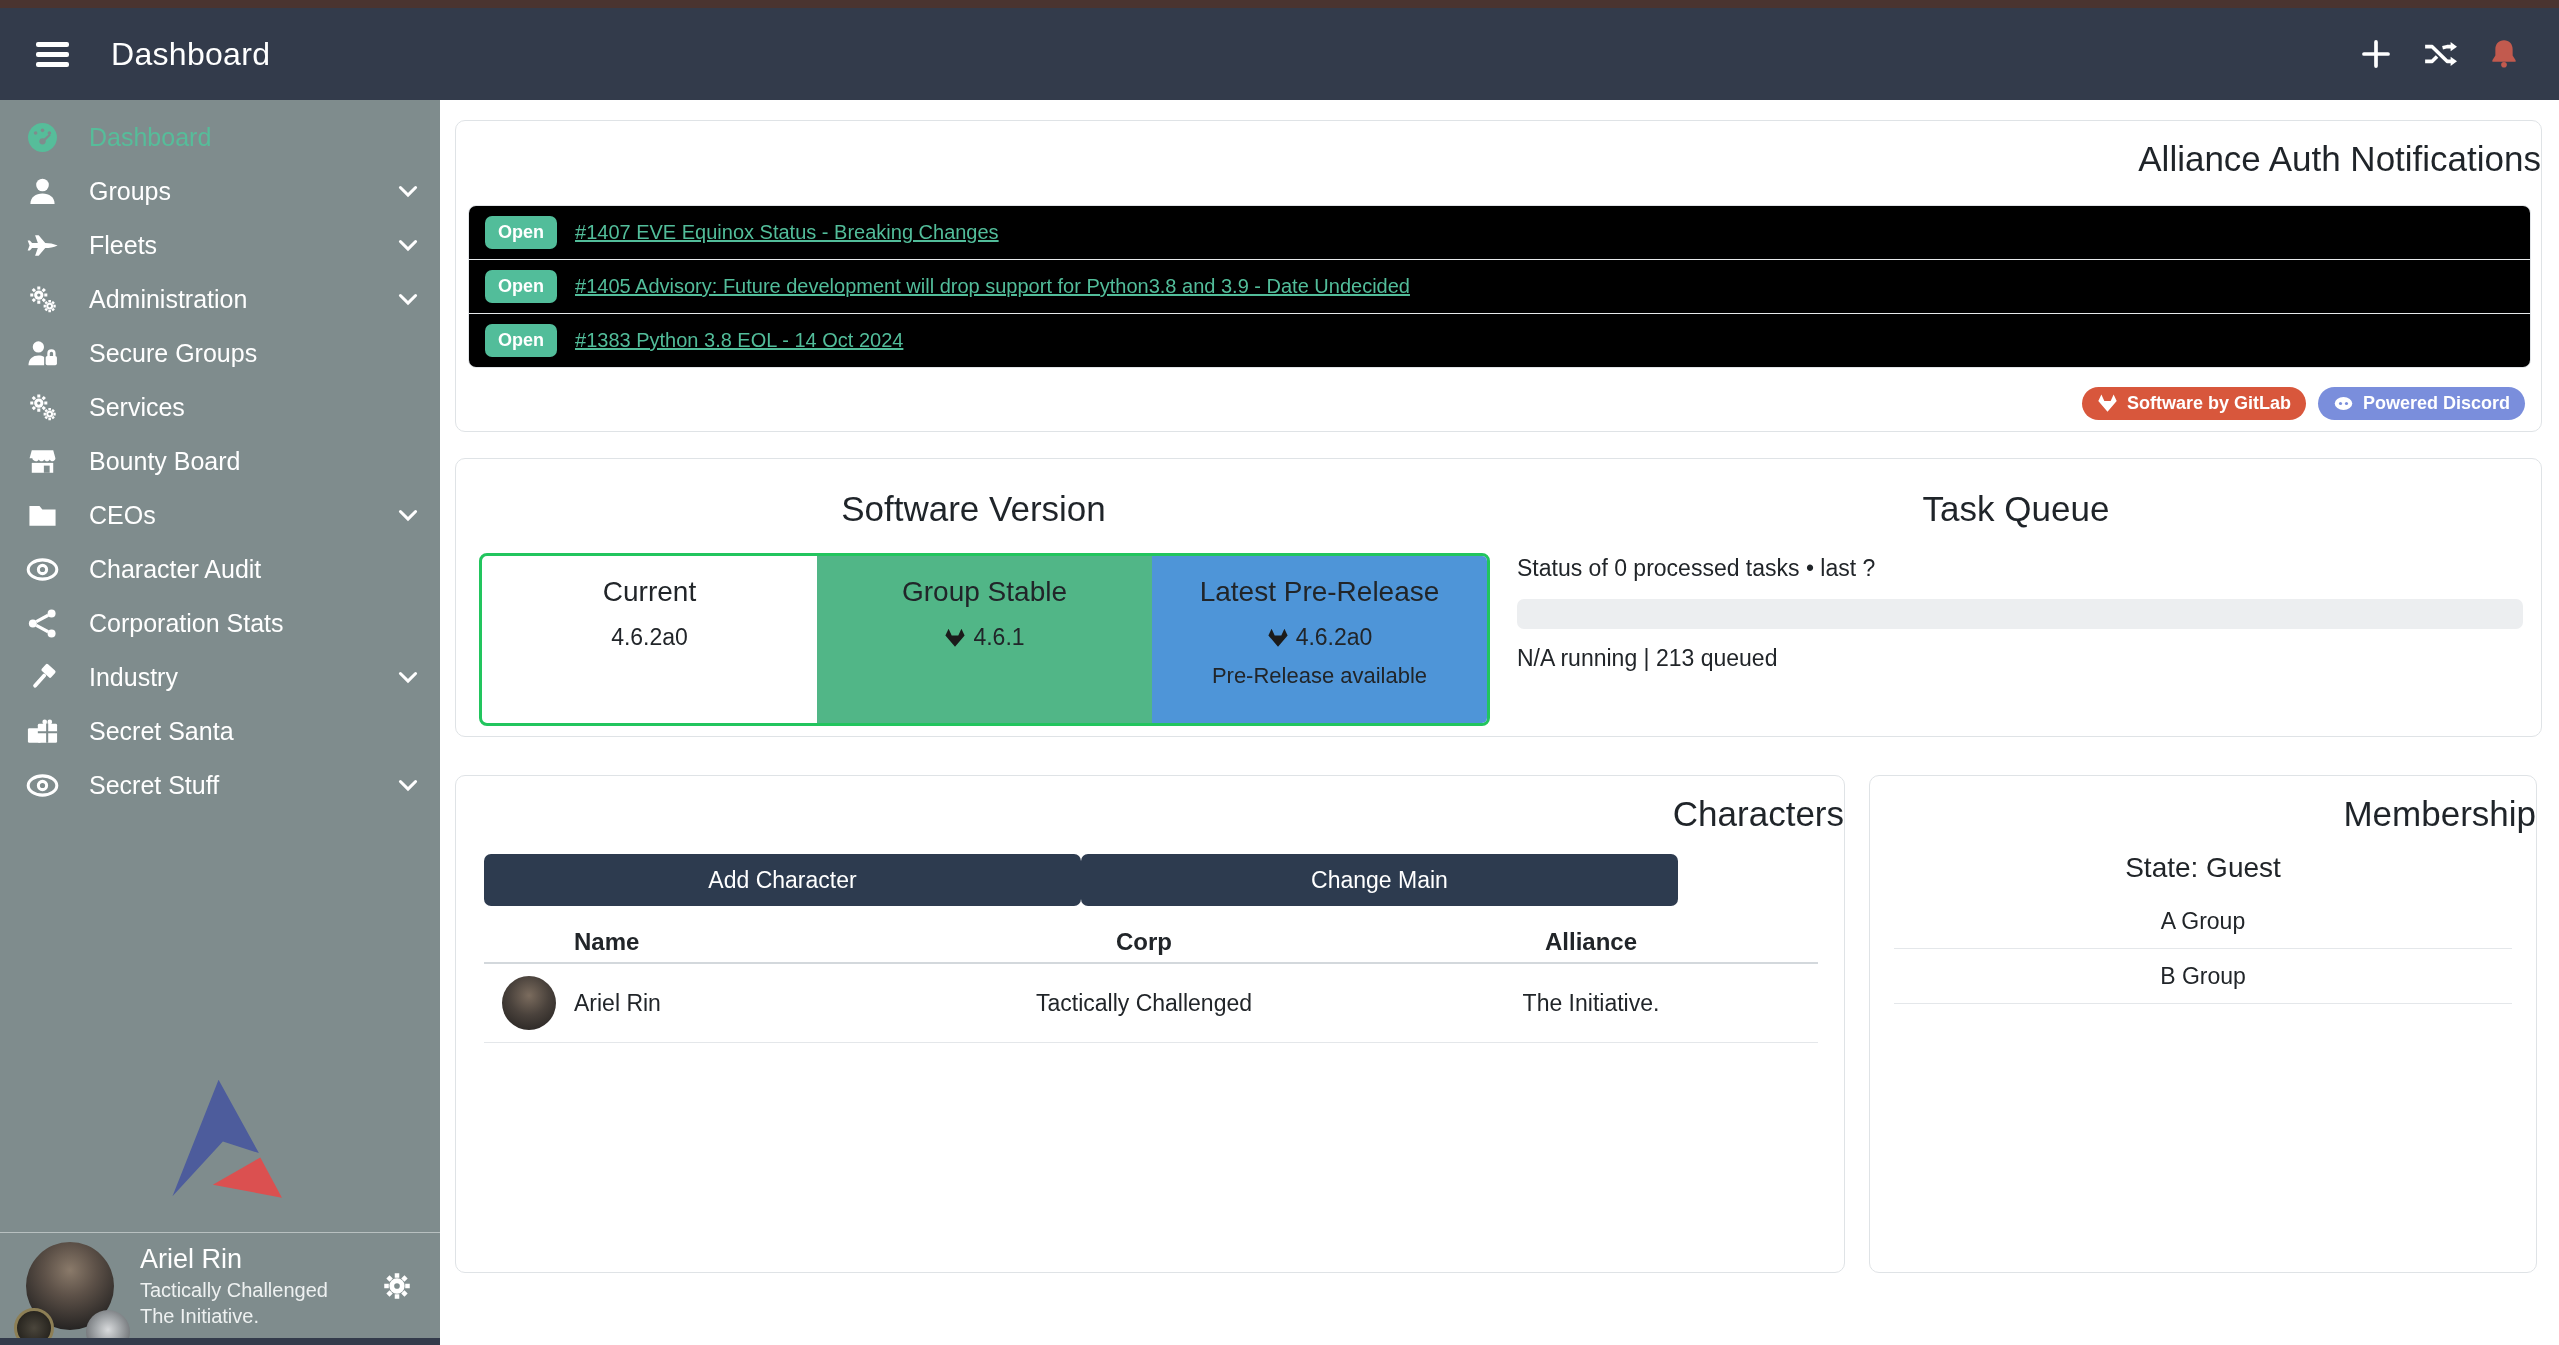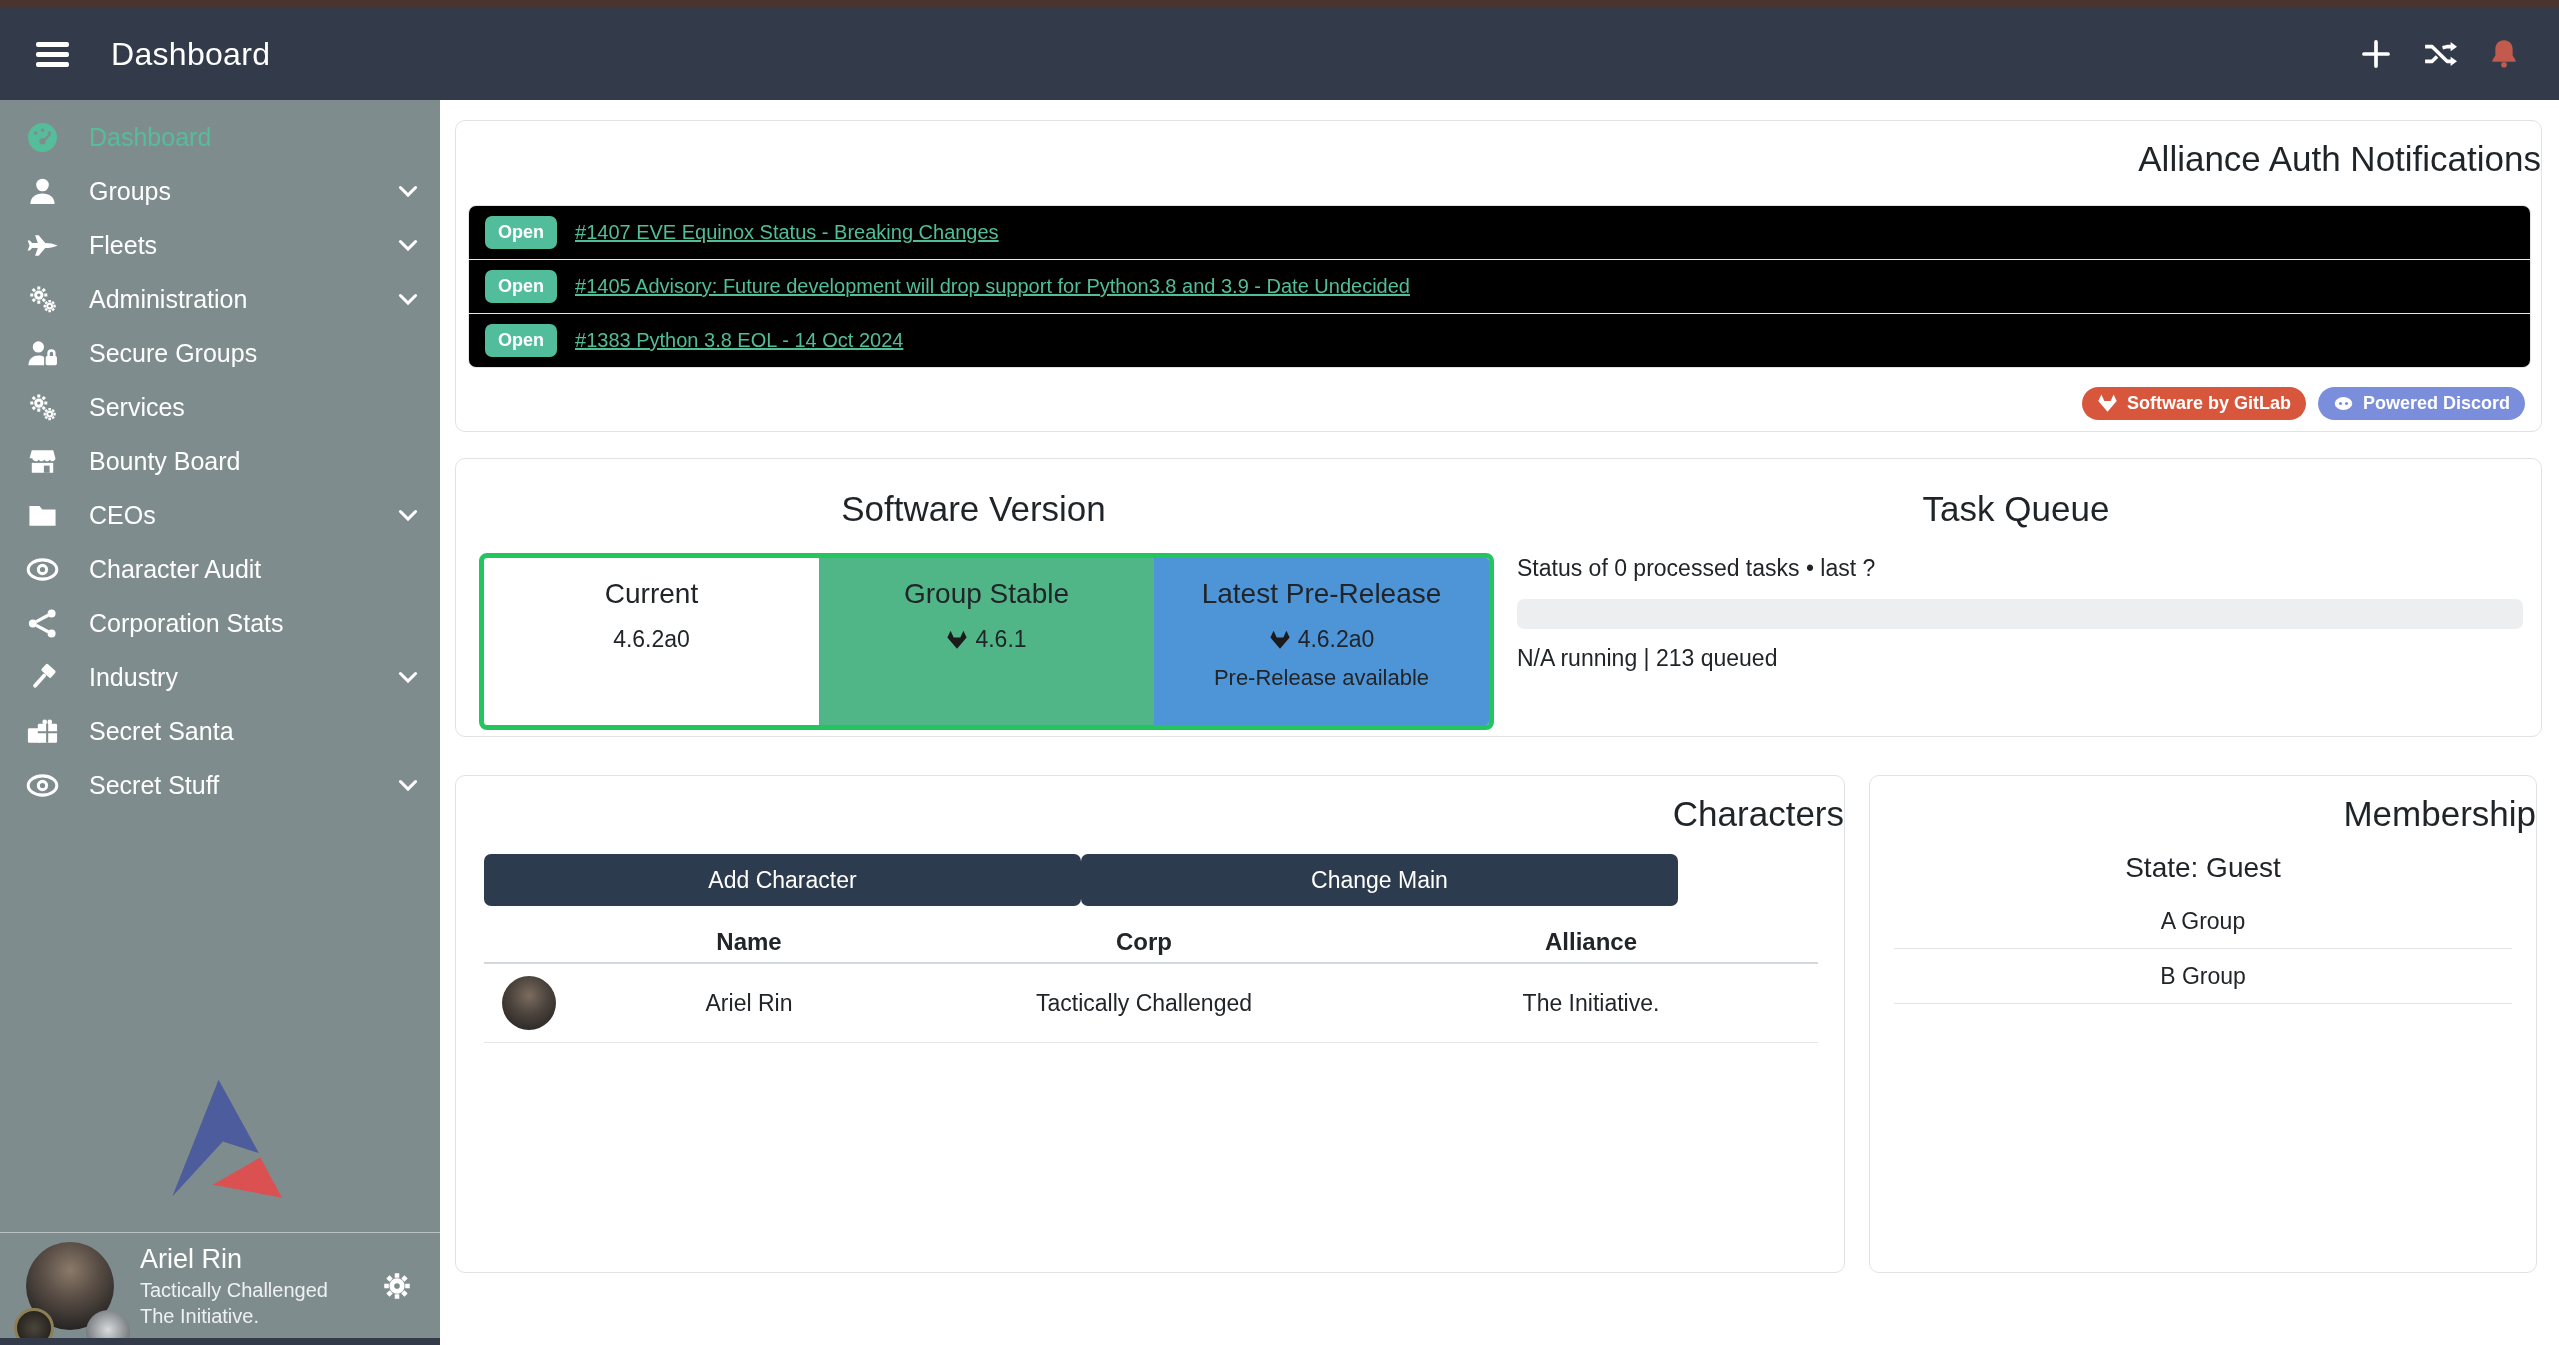--- a/index.html
+++ b/index.html
@@ -51,40 +51,40 @@
   .card-badges{position:absolute;right:16px;top:266px;display:flex;gap:12px;align-items:center;}
   .pill{display:flex;align-items:center;gap:9px;color:#fff;font-weight:bold;font-size:18px;height:33px;padding:0 15px;border-radius:17px;cursor:pointer;}
   .pill svg{width:21px;height:21px;}
   .pill.gitlab{background:#d8573c;}
   .pill.discord{background:#7a8edc;}
 
   #card-status{left:15px;top:358px;width:2087px;height:279px;}
   .panel-title{position:absolute;top:30px;text-align:center;font-size:35px;font-weight:500;color:#1f2429;}
   .sv-title{left:0;width:1035px;}
   .tq-title{left:1035px;right:0;}
-  .version-box{position:absolute;left:23px;top:94px;width:1005px;height:167px;border:5px solid #22c55e;border-radius:8px;display:flex;overflow:hidden;text-align:center;}
+  .version-box{position:absolute;left:23px;top:94px;width:1005px;height:167px;border:3px solid #22c55e;border-radius:8px;display:flex;overflow:hidden;text-align:center;}
   .v-col{flex:1;padding-top:20px;box-sizing:border-box;}
   .v-label{font-size:28px;font-weight:500;margin-bottom:16px;}
   .v-value{font-size:23px;display:flex;justify-content:center;align-items:center;gap:7px;}
   .v-note{font-size:22px;margin-top:12px;}
   .v-stable{background:#51b687;}
   .v-pre{background:#4e95d8;}
   .tanuki{width:22px;height:22px;fill:#1b1b1b;}
   .tq-status{position:absolute;left:1061px;top:96px;font-size:23px;}
   .tq-bar{position:absolute;left:1061px;top:140px;width:1006px;height:30px;background:#eceef0;border-radius:7px;}
   .tq-info{position:absolute;left:1061px;top:186px;font-size:23px;}
 
   #card-characters{left:15px;top:675px;width:1390px;height:498px;}
   .btn-row{position:absolute;left:28px;top:78px;width:1194px;display:flex;}
   .btn{flex:1;height:52px;background:#2d3b4f;color:#fff;font-size:23px;border:none;border-radius:7px;display:flex;align-items:center;justify-content:center;cursor:pointer;font-family:inherit;}
   .char-table{position:absolute;left:28px;top:146px;width:1334px;}
   .t-head{display:flex;height:40px;align-items:center;font-weight:bold;font-size:24px;border-bottom:2px solid #d3d8dc;}
   .t-row{display:flex;height:78px;align-items:center;font-size:23px;border-bottom:1px solid #e4e7ea;}
   .c-av{width:90px;display:flex;justify-content:center;}
-  .c-name{width:350px;text-align:center;}
+  .c-name{width:350px;text-align:left;}
   .c-corp{width:440px;text-align:center;}
   .c-alli{flex:1;text-align:center;}
   .row-avatar{width:54px;height:54px;border-radius:50%;background:radial-gradient(circle at 50% 36%,#7b6c5e 0%,#4a423c 45%,#1f1d1c 100%);}
 
   #card-membership{left:1429px;top:675px;width:668px;height:498px;}
   .m-state{position:absolute;top:76px;left:0;right:0;text-align:center;font-size:28px;font-weight:500;}
   .m-list{position:absolute;top:118px;left:24px;right:24px;}
   .m-row{height:54px;line-height:54px;text-align:center;font-size:23px;border-bottom:1px solid #e4e7ea;}
 </style>
 </head>

